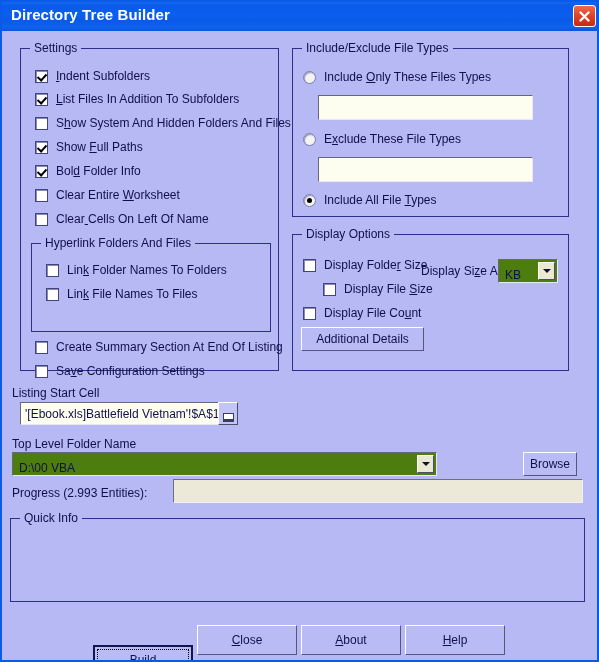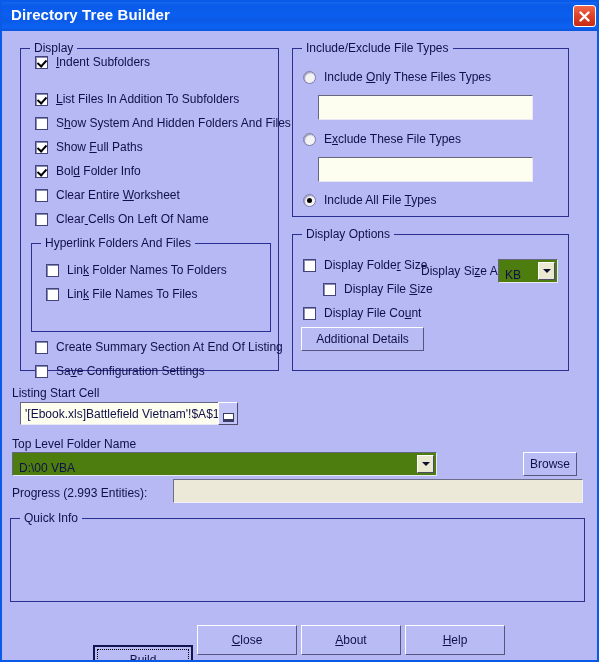--- a/index.html
+++ b/index.html
@@ -275,23 +275,23 @@
         <svg width="15" height="15" viewBox="0 0 15 15">
           <path d="M3.5 3.5 L11.5 11.5 M11.5 3.5 L3.5 11.5" stroke="#ffffff" stroke-width="2.4" stroke-linecap="round"></path>
         </svg>
       </span>
     </div>
   </div>
 
   <div class="client">
 
     <div class="group" style="left:18px; top:17px; width:259px; height:323px;">
-      <div class="legend">Display</div>
-
-      <div class="chk-row" style="left:14px; top:6px;">
+      <div class="legend">Settings</div>
+
+      <div class="chk-row" style="left:14px; top:20px;">
         <span class="chk checked"></span>
         <span class="lbl"><span></span><u>I</u><span>ndent Subfolders</span></span>
       </div>
 
       <div class="chk-row" style="left:14px; top:43px;">
         <span class="chk checked"></span>
         <span class="lbl"><span></span><u>L</u><span>ist Files In Addition To Subfolders</span></span>
       </div>
 
       <div class="chk-row" style="left:14px; top:67px;">

